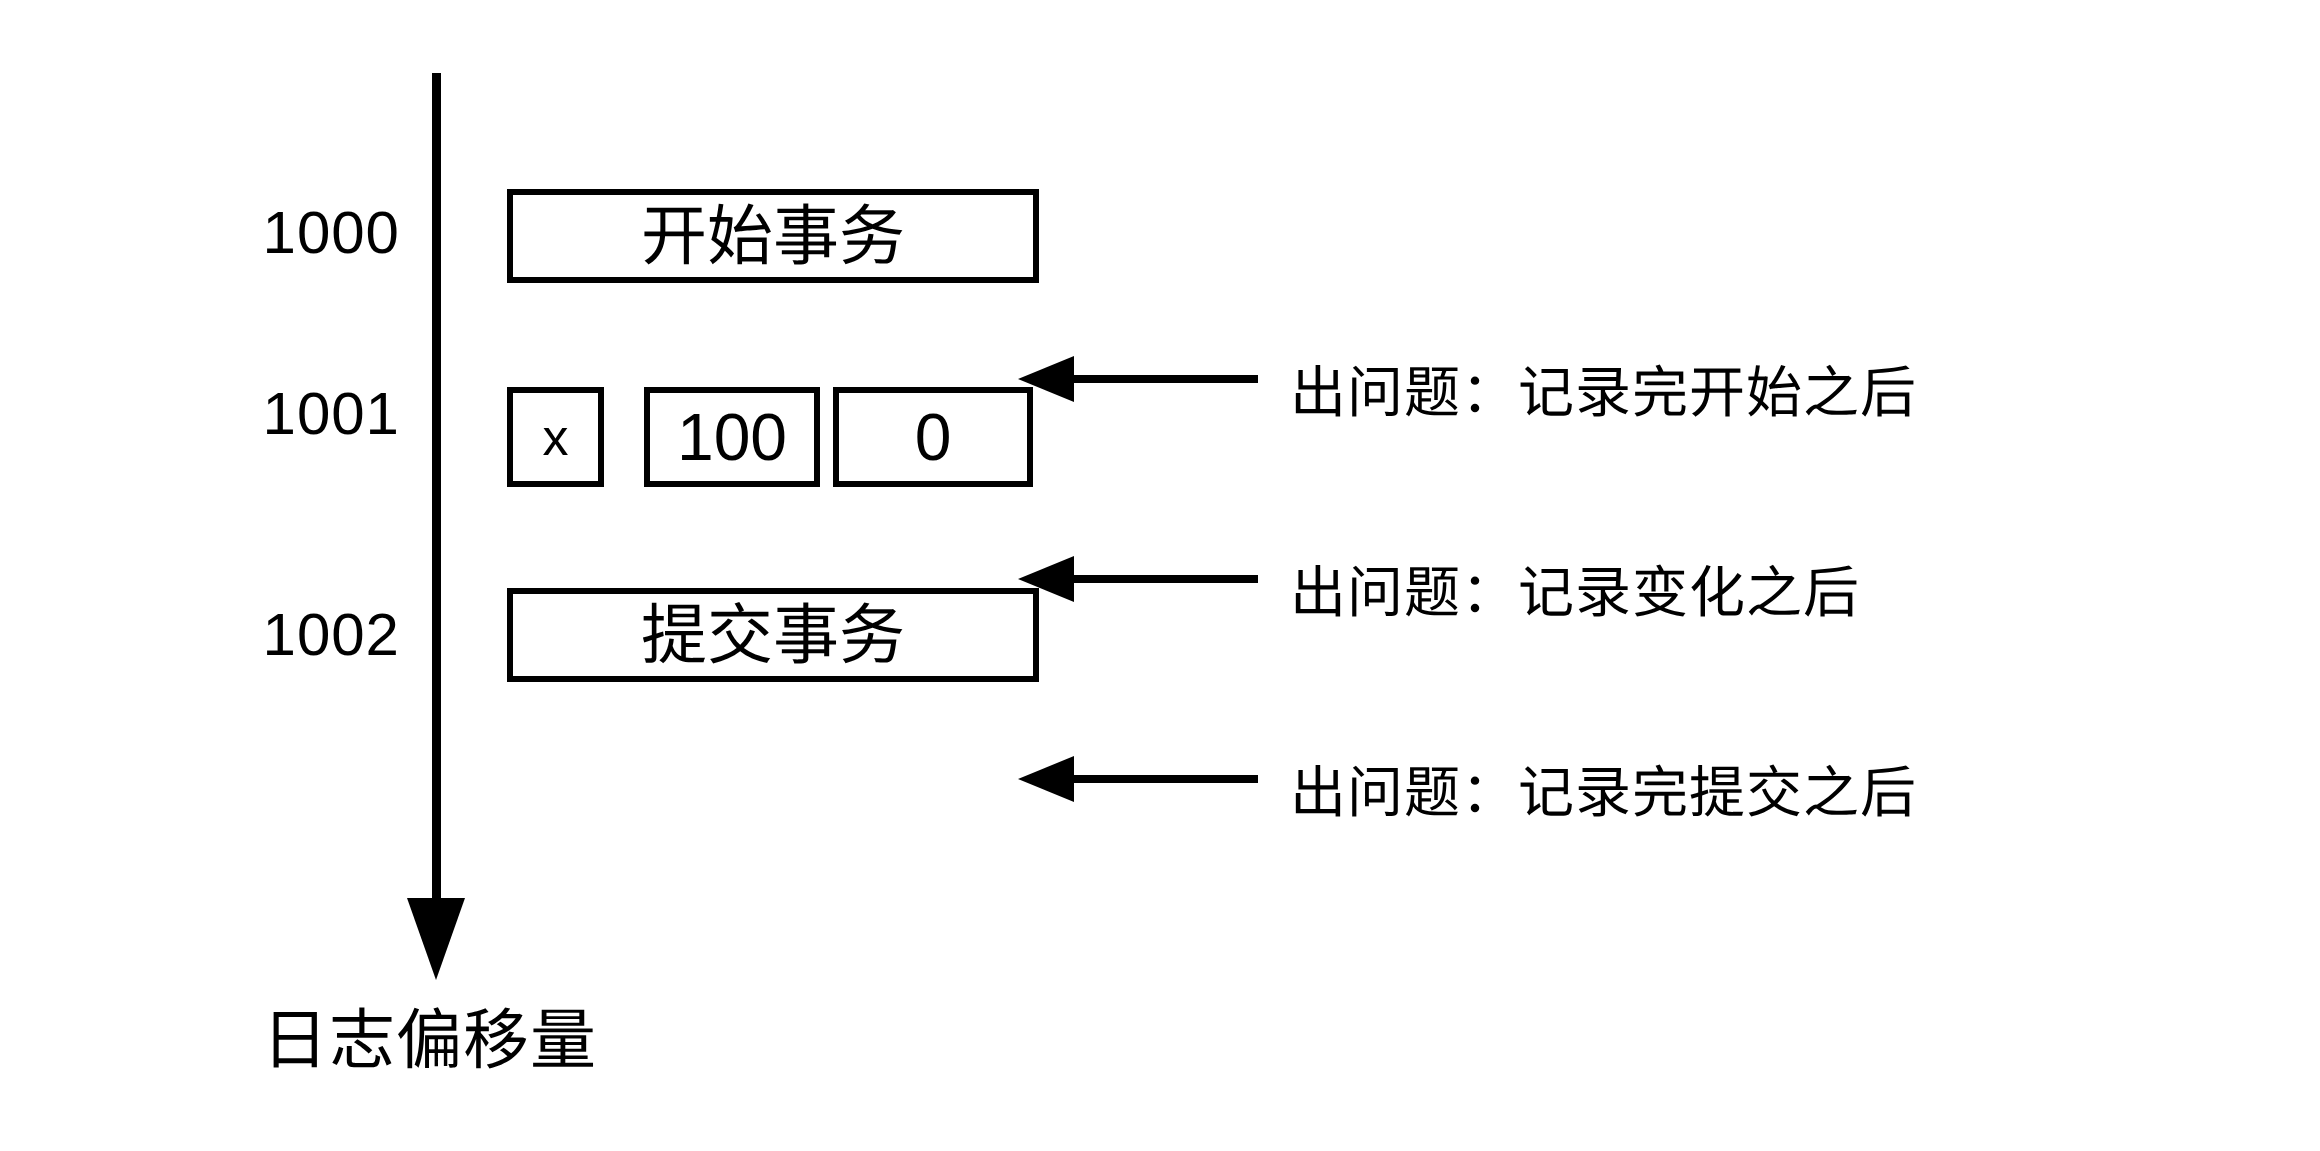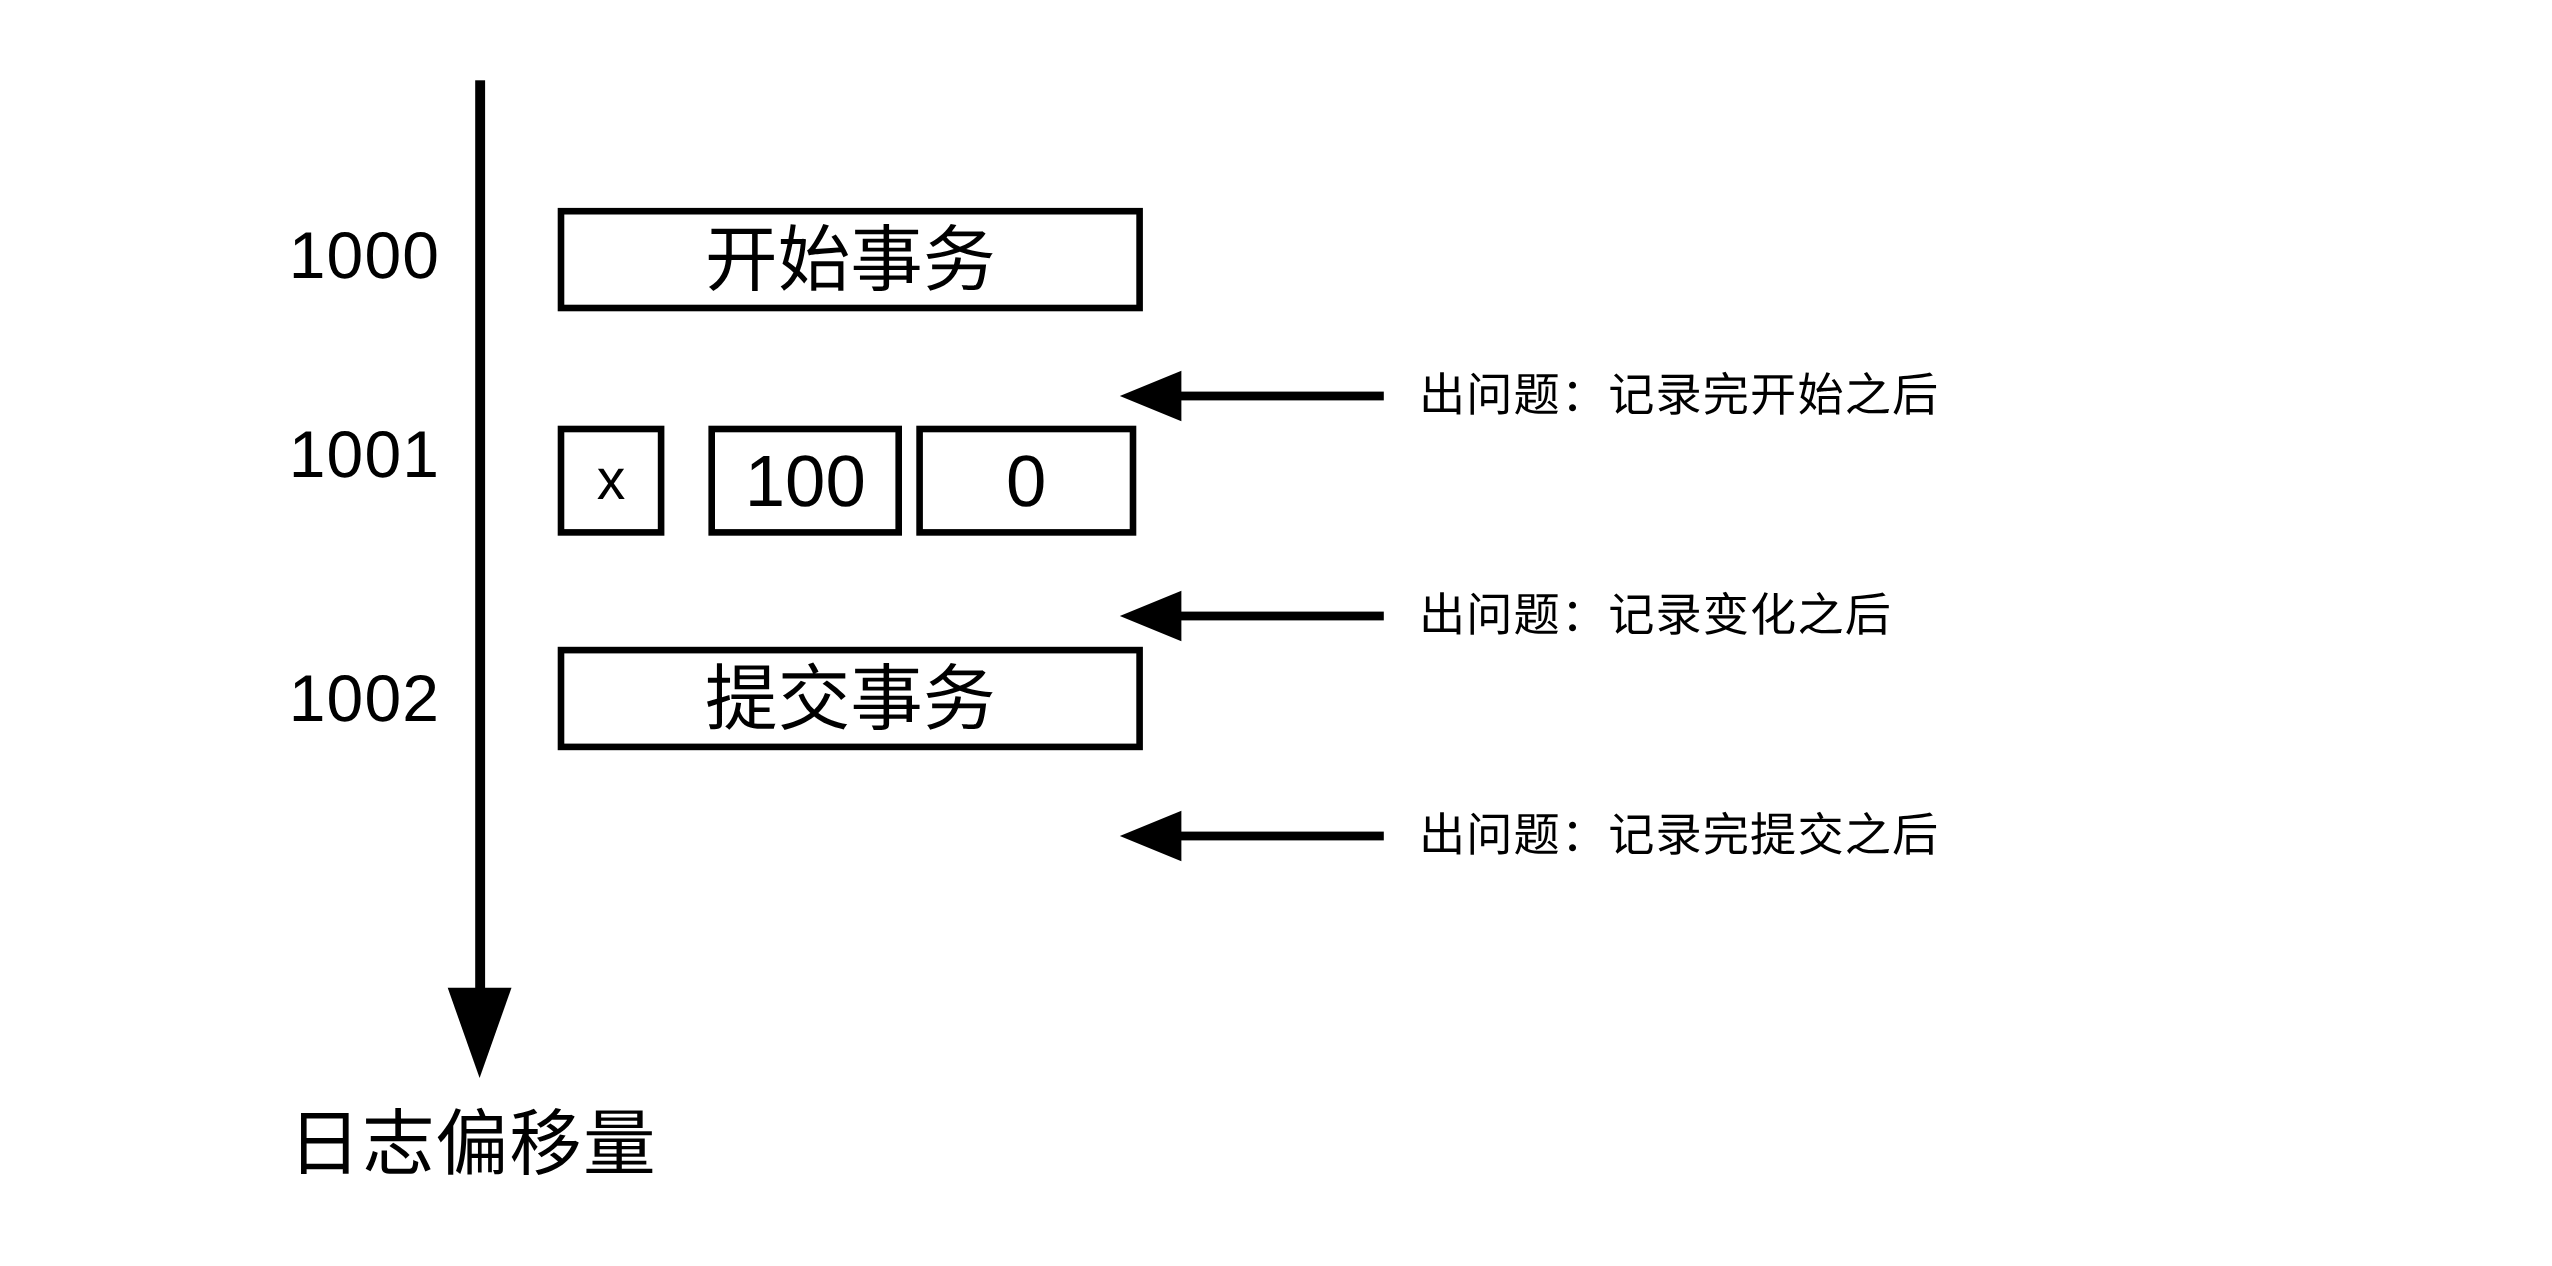--- a/index.html
+++ b/index.html
@@ -115,25 +115,26 @@
     position: absolute;
     left: 0;
     top: 0;
     width: 0;
     height: 0;
     border-top: 23px solid transparent;
     border-bottom: 23px solid transparent;
     border-right: 56px solid #000000;
   }
   .annotation-text {
-    font-size: 42px;
+    font-size: 56px;
     line-height: 1;
     color: #000000;
     margin-left: 32px;
     letter-spacing: 1px;
+    margin-top: 28px;
   }
 
   
   .axis-caption {
     position: absolute;
     left: 262px;
     top: 1007px;
     font-size: 66px;
     line-height: 1;
     letter-spacing: 1px;

